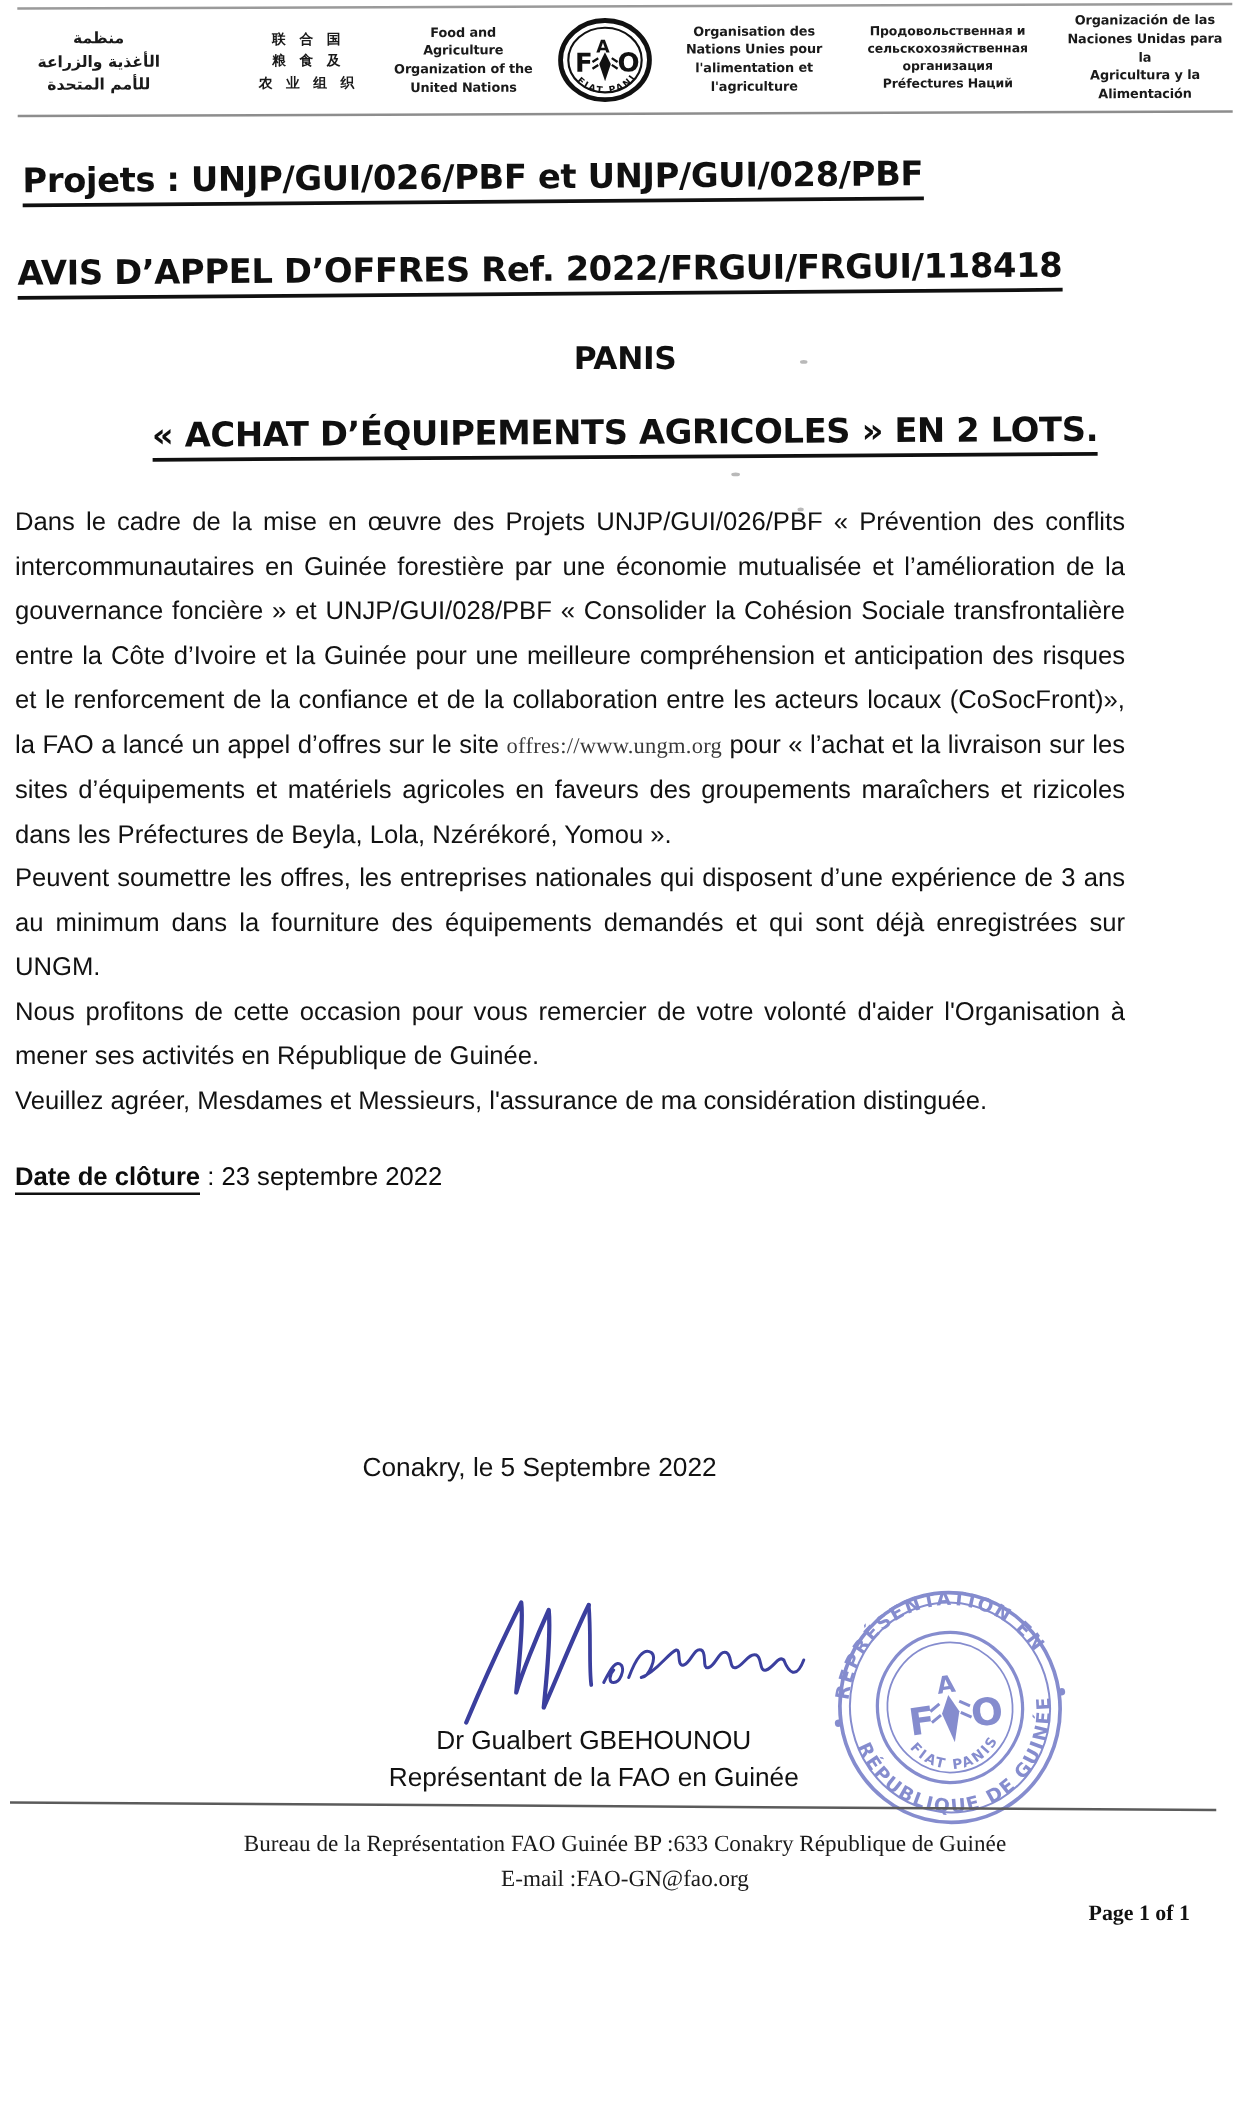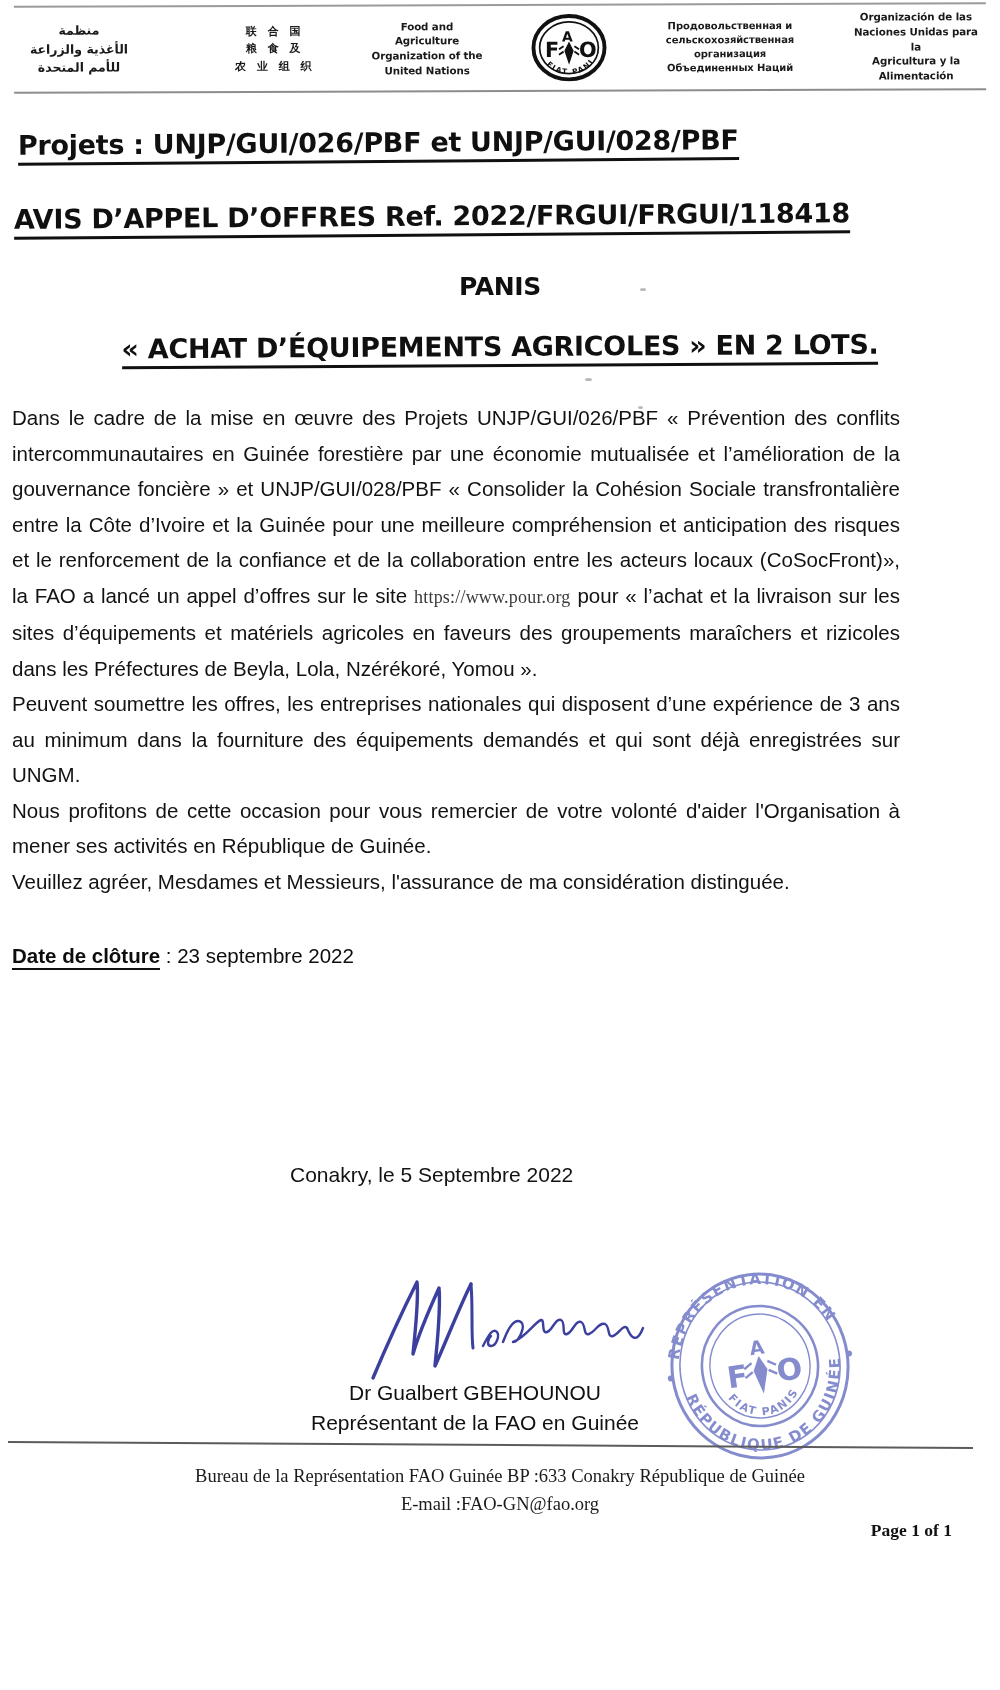--- a/index.html
+++ b/index.html
@@ -134,21 +134,21 @@
     font-size: 18px;
     color: #3a3a3a;
     letter-spacing: 0.2px;
   }
   .closing {
     margin-top: 50px;
     font-size: 20.5px;
     line-height: 34px;
   }
   .datebox {
-    margin-top: 45px;
+    margin-top: 32px;
     font-size: 20.5px;
   }
   .datebox .u {
     font-weight: 700;
     border-bottom: 2.5px solid #101010;
     padding-bottom: 1px;
   }
 
   
   .conakry {
@@ -267,25 +267,29 @@
         <path d="M50 36 L44 48 L50 66 L56 48 Z" fill="#111"></path>
         <path d="M43 42 L37 46 M43 49 L37 53 M57 42 L63 46 M57 49 L63 53" stroke="#111" stroke-width="2.4" fill="none"></path>
 
         <path id="mottoArc" d="M18 62 A 36 30 0 0 0 82 62" fill="none"></path>
         <text font-family="DejaVu Sans, sans-serif" font-size="9.5" font-weight="700" fill="#111" letter-spacing="2.2">
           <textPath href="#mottoArc" startOffset="6%">FIAT  PANIS</textPath>
         </text>
       </svg>
     </div>
 
+    <div class="hdr-col hdr-fr" style="white-space:pre-line">Organisation des
+Nations Unies pour
+l'alimentation et
+l'agriculture</div>
 
     <div class="hdr-col hdr-ru" style="white-space:pre-line">Продовольственная и
 сельскохозяйственная
 организация
-Объединенных Наций</div>
+Préfectures Наций</div>
 
     <div class="hdr-col hdr-es" style="white-space:pre-line">Organización de las
 Naciones Unidas para la
 Agricultura y la
 Alimentación</div>
   </div>
 
   <div class="titles">
     <div class="title-line t1" style="transform:rotate(-0.45deg)">
       <span>Projets : UNJP/GUI/026/PBF et UNJP/GUI/028/PBF</span>
@@ -295,21 +299,21 @@
     </div>
     <div class="title-line t3">PANIS</div>
     <div class="title-line t4" style="transform:rotate(-0.35deg)">
       <span>« ACHAT  D’ÉQUIPEMENTS AGRICOLES » EN 2 LOTS.</span>
     </div>
   </div>
 
   <div class="body-wrap">
 
     <p class="para"><span>Dans le cadre de la mise en œuvre des Projets UNJP/GUI/026/PBF « Prévention des conflits intercommunautaires en Guinée forestière par une économie mutualisée et l’amélioration de la gouvernance foncière » et UNJP/GUI/028/PBF « Consolider la Cohésion Sociale transfrontalière entre la Côte d’Ivoire et la Guinée pour une meilleure compréhension et anticipation des risques et le renforcement de la confiance et de la collaboration entre les acteurs locaux (CoSocFront)», la FAO a lancé un appel d’offres sur le site</span>
-      <span class="url-serif">https://www.pour.org</span>
+      <span class="url-serif">offres://www.ungm.org</span>
       <span>pour « l’achat et la livraison sur les sites d’équipements et matériels agricoles en faveurs des groupements maraîchers et rizicoles dans les Préfectures de Beyla, Lola, Nzérékoré, Yomou ».</span>
     </p>
 
     <p class="para gap">Peuvent soumettre les offres, les entreprises nationales qui disposent d’une expérience de 3 ans au minimum dans la fourniture des équipements demandés et qui sont déjà enregistrées sur UNGM.</p>
 
     <p class="para gap">Nous profitons de cette occasion pour vous remercier de votre volonté d'aider l'Organisation à mener ses activités en République de Guinée.</p>
 
     <p class="para closing">Veuillez agréer, Mesdames et Messieurs, l'assurance de ma considération distinguée.</p>
 
     <div class="datebox"><span class="u">Date de clôture</span><span> : 23 septembre 2022</span></div>

